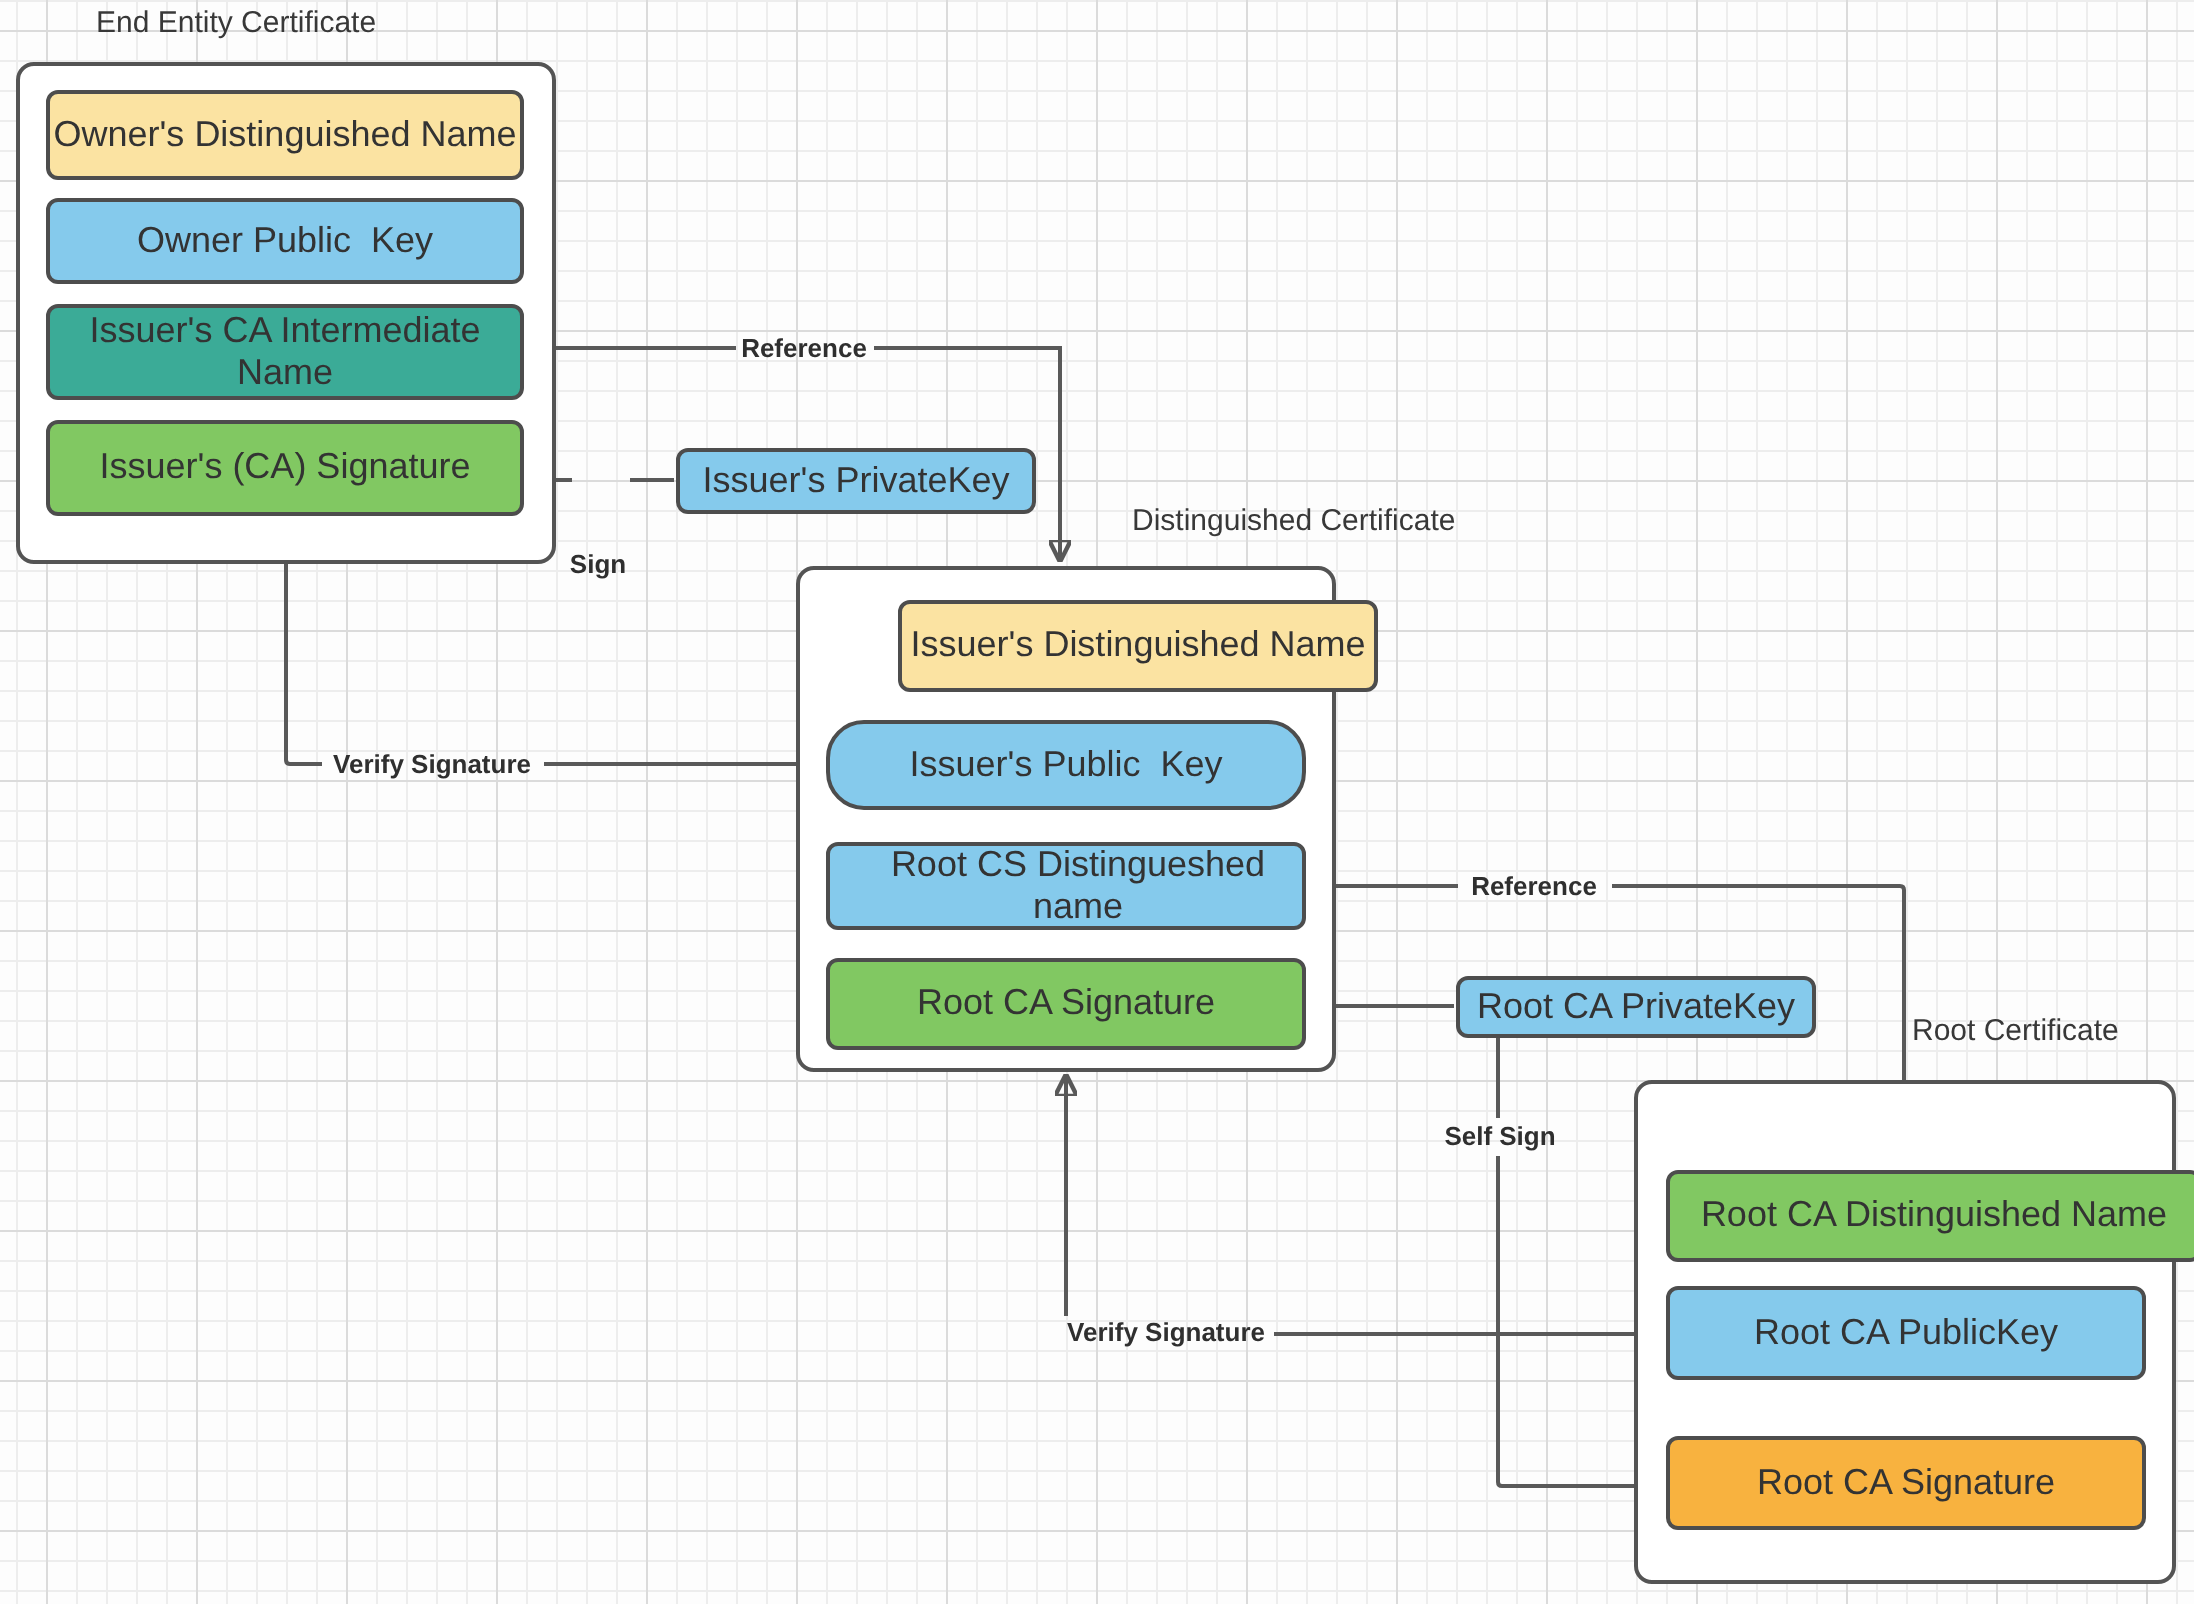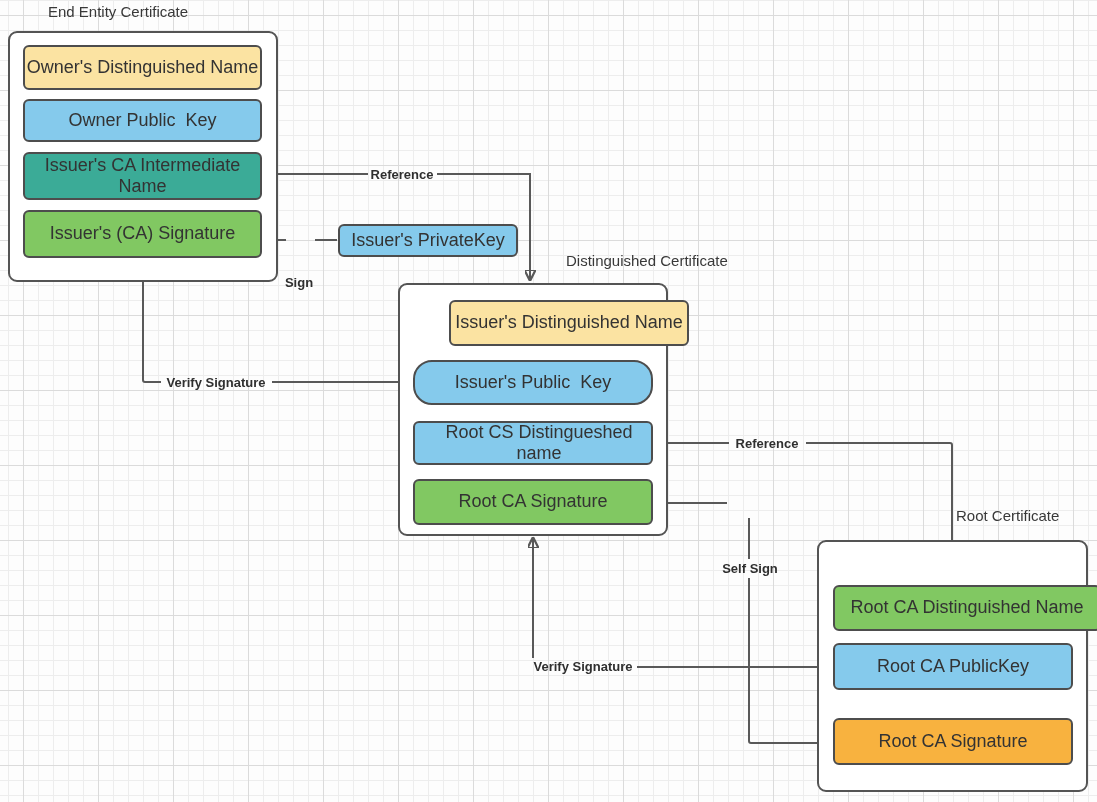--- a/index.html
+++ b/index.html
@@ -136,20 +136,21 @@
   <div class="node" style="left: 413px; top: 479px; width: 240px; height: 46px; background: rgb(129, 200, 98);">Root CA Signature</div>
 
   <div class="container-title" style="left:956px; top:507px;">Root Certificate</div>
   <div class="container-box" style="left:817px; top:540px; width:271px; height:252px;"></div>
 
   <div class="node" style="left: 833px; top: 585px; width: 268px; height: 46px; background: rgb(129, 200, 98);">Root CA Distinguished Name</div>
   <div class="node" style="left: 833px; top: 643px; width: 240px; height: 47px; background: rgb(133, 202, 236); text-align: center;">Root CA PublicKey</div>
   <div class="node" style="left: 833px; top: 718px; width: 240px; height: 47px; background: rgb(248, 178, 63);">Root CA Signature</div>
 
   <div class="node" style="left: 338px; top: 224px; width: 180px; height: 33px; background: rgb(133, 202, 236);">Issuer's PrivateKey</div>
+  <div class="node" style="left: 728px; top: 488px; width: 180px; height: 31px; background: rgb(133, 202, 236);">Root CA PrivateKey</div>
 
   <div class="edge-label" style="left:402px; top:174px;">Reference</div>
   <div class="edge-label" style="left:299px; top:239px;margin-top:43px;">Sign</div>
   <div class="edge-label" style="left:216px; top:382px;">Verify Signature</div>
   <div class="edge-label" style="left:767px; top:443px;">Reference</div>
   <div class="edge-label" style="left:750px; top:568px;">Self Sign</div>
   <div class="edge-label" style="left:583px; top:666px;">Verify Signature</div>
 
 </div>
 

